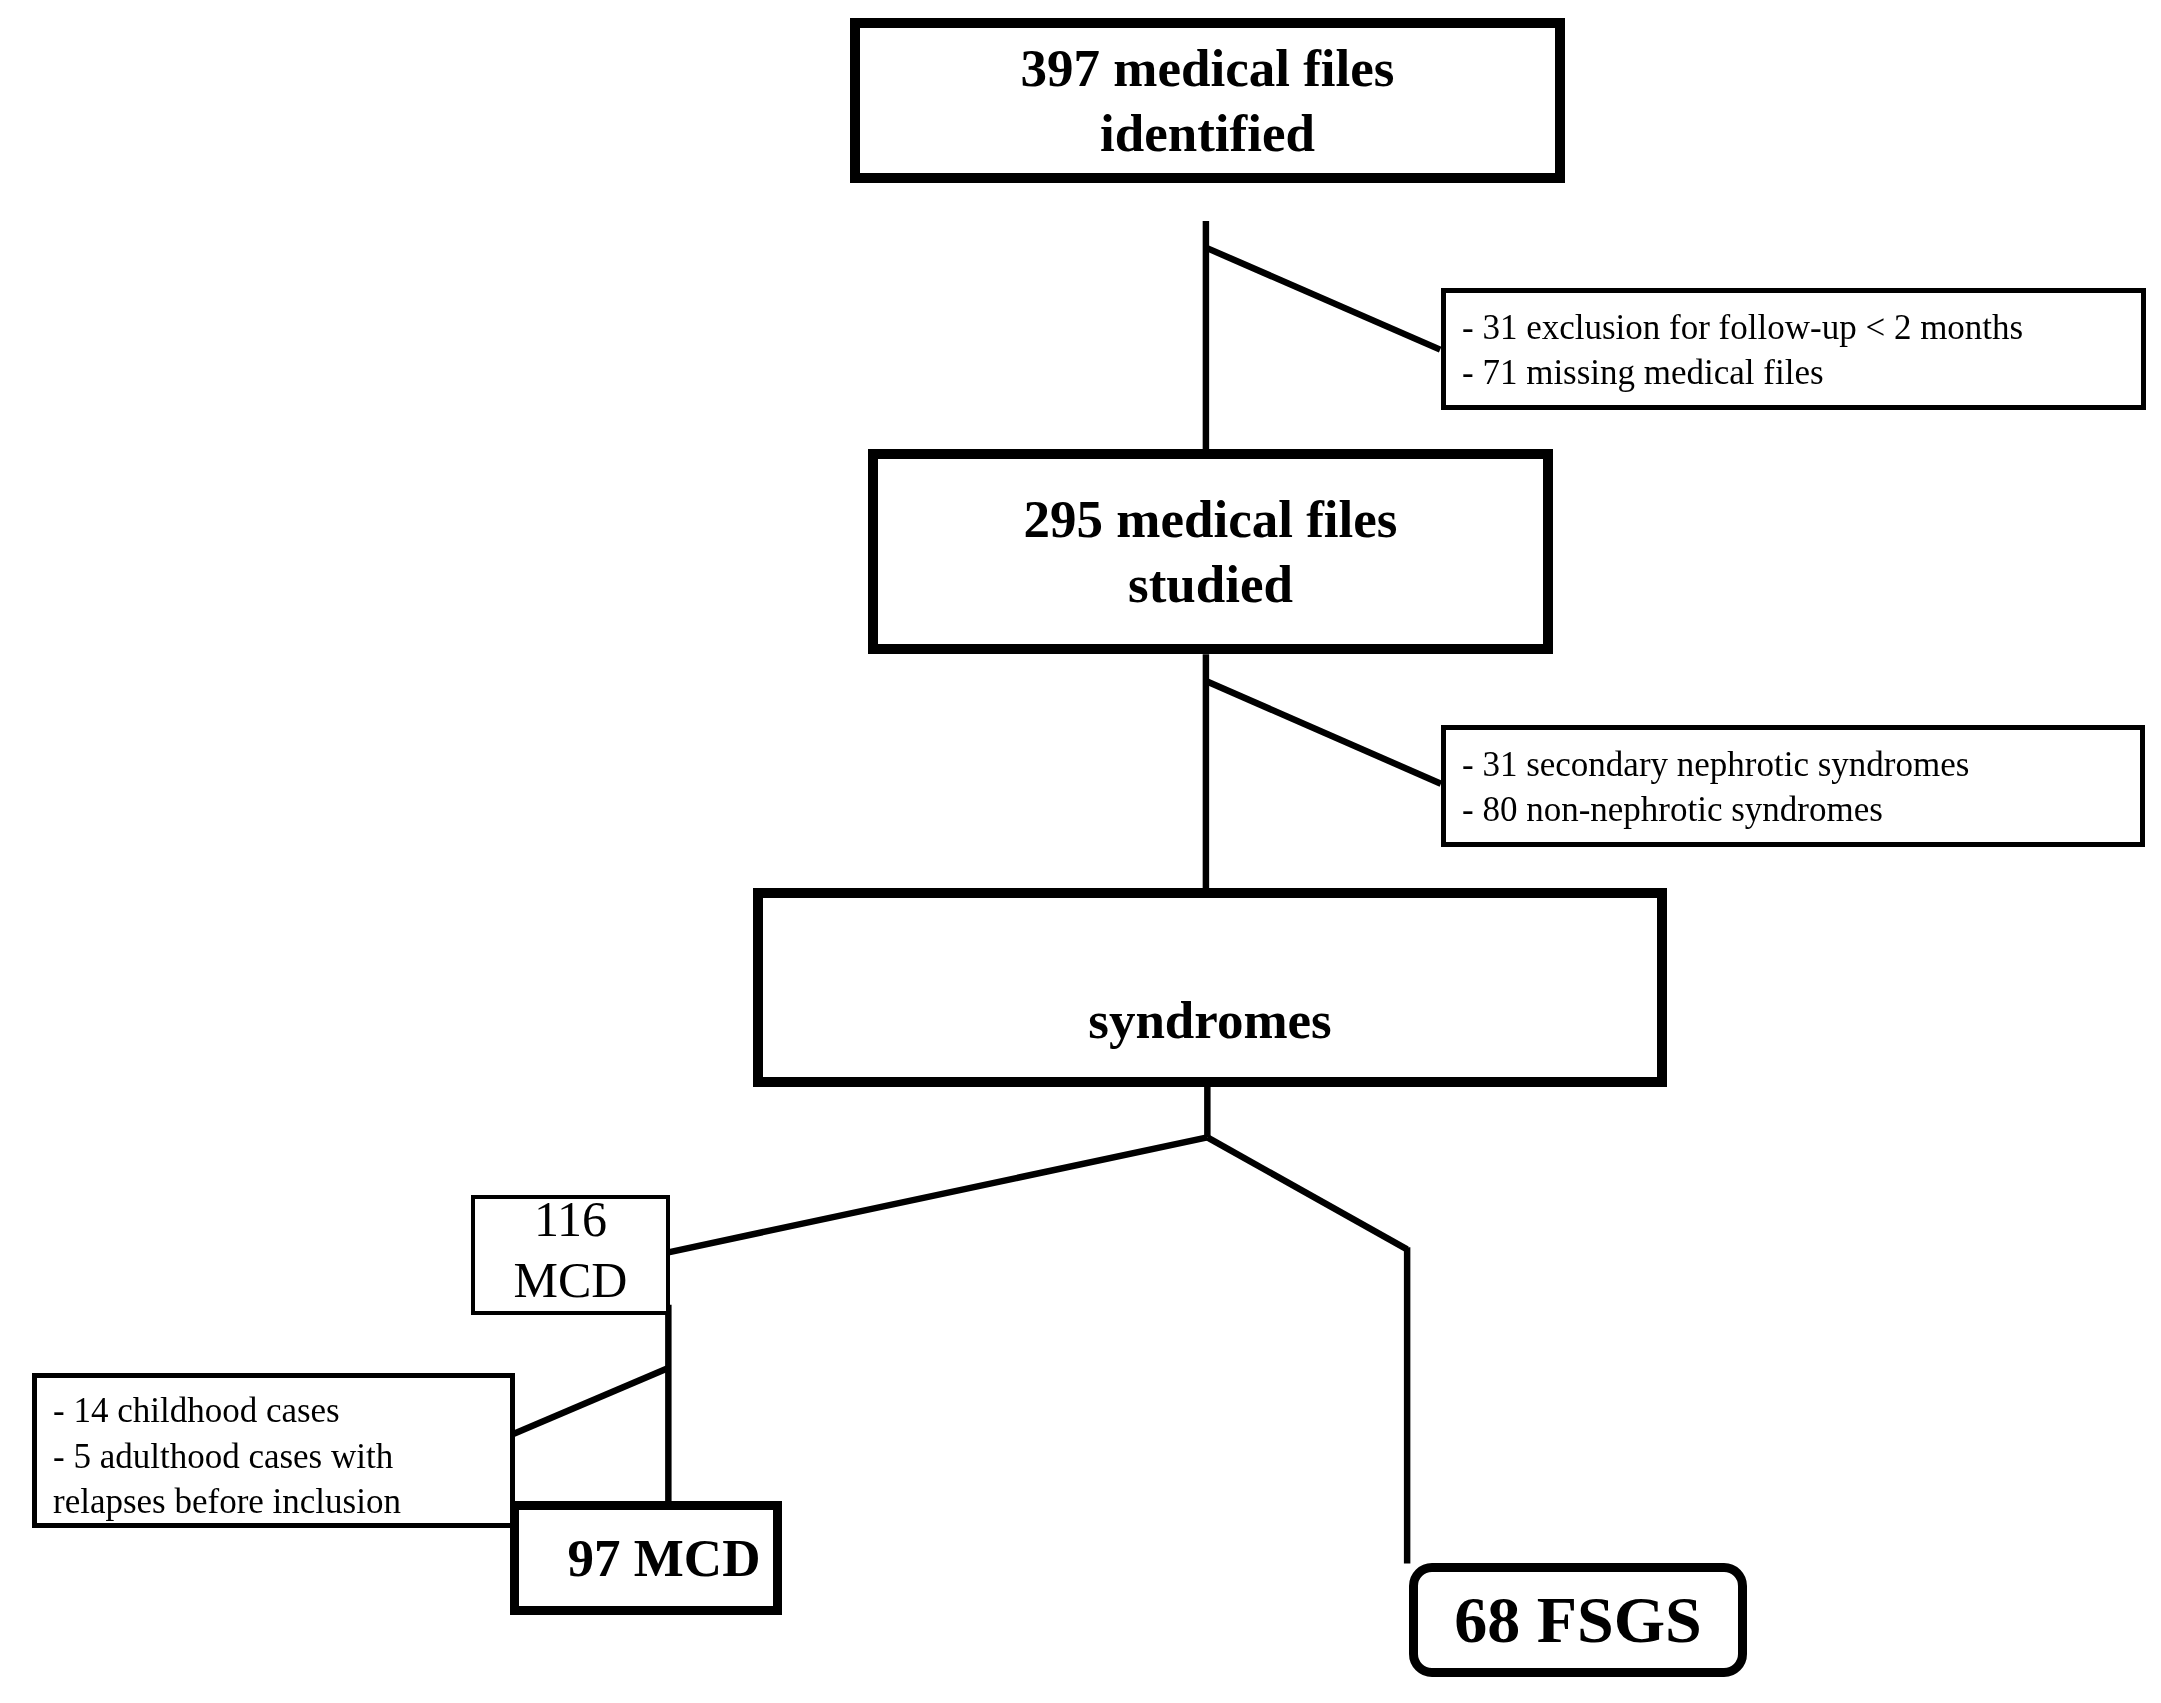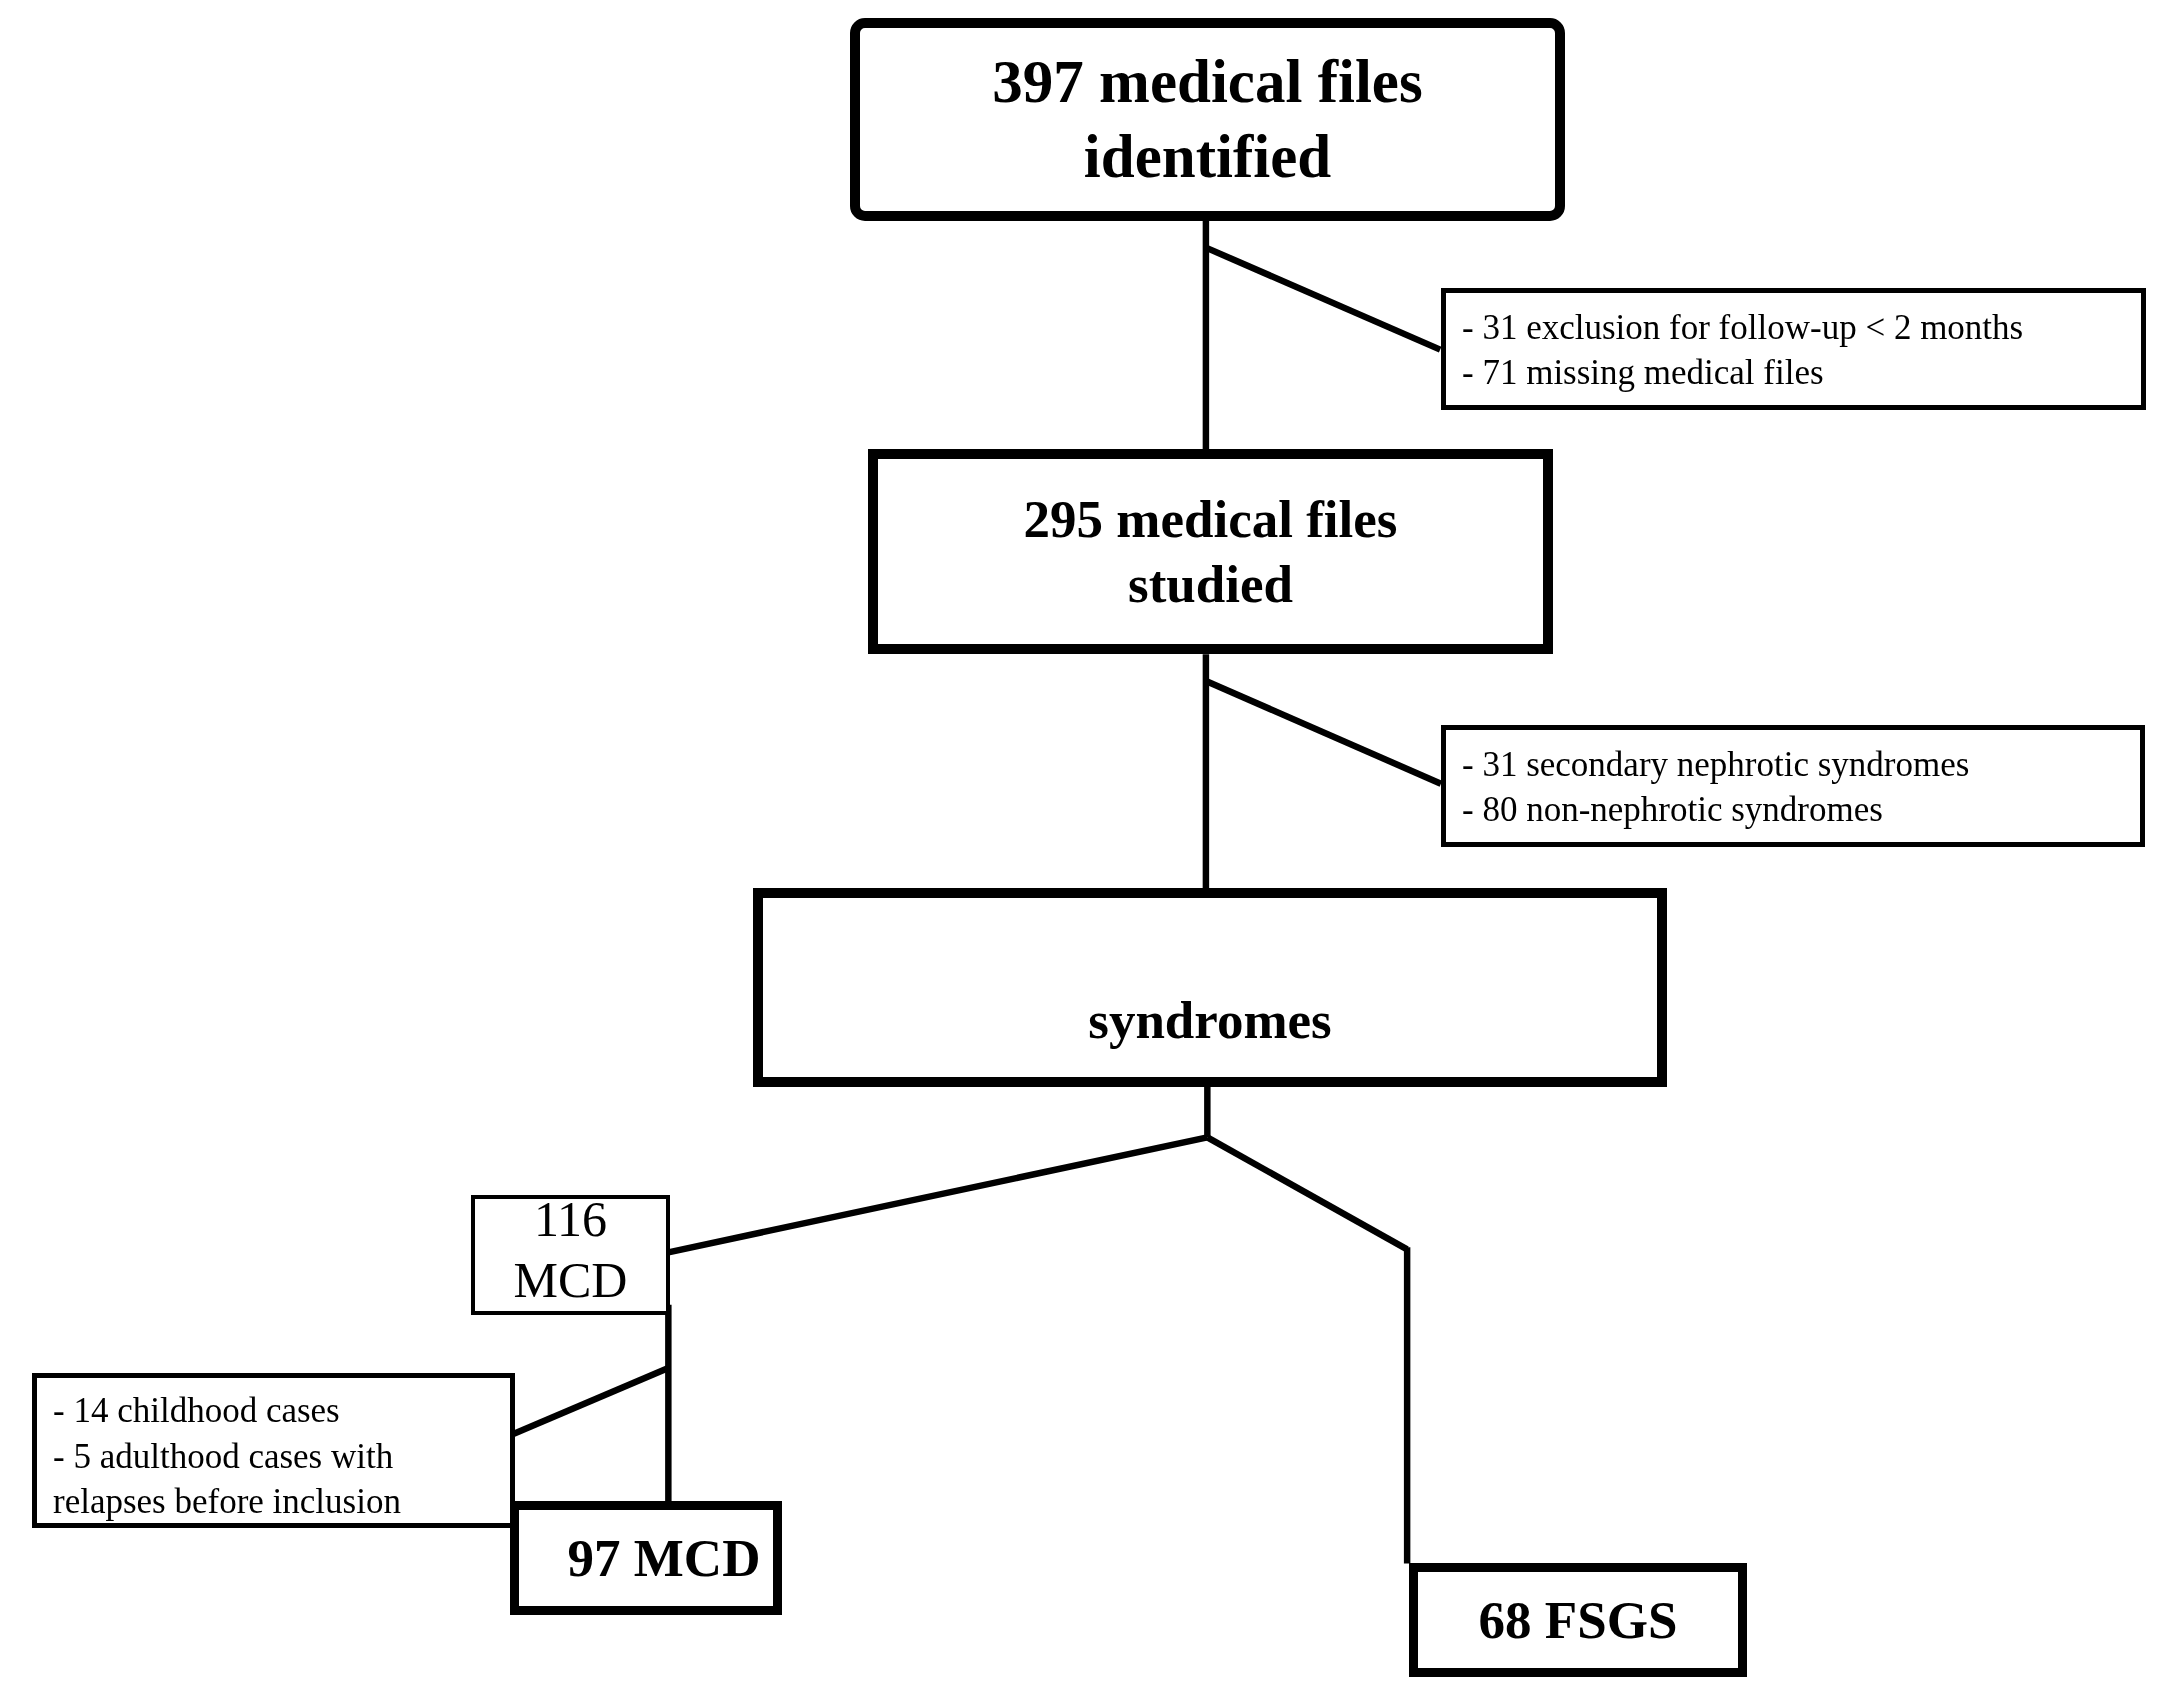--- a/index.html
+++ b/index.html
@@ -59,26 +59,26 @@
   }
   .note-line {
     display: block;
     white-space: nowrap;
   }
   .note.wrapnote .note-line {
     white-space: normal;
   }
 
   
-  #box-identified   { left: 850px; top: 18px;   width: 715px;  height: 203px; font-size: 61px; border-radius: 15px; }
+  #box-identified   { left: 850px; top: 18px;   width: 715px;  height: 165px; font-size: 53px; }
   #box-studied      { left: 868px; top: 449px;  width: 685px;  height: 205px; font-size: 53px; }
   #box-idiopathic   { left: 753px; top: 888px; width: 914px; height: 199px; font-size: 53px; }
   #box-mcd116       { left: 471px;  top: 1195px; width: 199px;  height: 120px; font-size: 50px; align-items: flex-end; }
   #box-mcd97        { left: 510px;  top: 1501px; width: 272px;  height: 114px; font-size: 53px; padding-left: 36px; }
-  #box-fsgs68       { left: 1409px; top: 1563px; width: 338px;  height: 114px; font-size: 53px; }
+  #box-fsgs68       { left: 1409px; top: 1563px; width: 338px;  height: 114px; font-size: 66px; border-radius: 23px; }
 
   #note-followup    { left: 1441px; top: 288px;  width: 705px;  height: 122px; font-size: 35px; padding: 11.5px 16px; }
   #note-secondary   { left: 1441px; top: 725px; width: 704px;  height: 122px; font-size: 35px; padding: 11.5px 16px; }
   #note-childhood   { left: 32px;   top: 1373px; width: 483px;  height: 155px; font-size: 35px; padding: 10px 16px; }
 </style>
 </head>
 <body>
 
 <div id="canvas">
 

